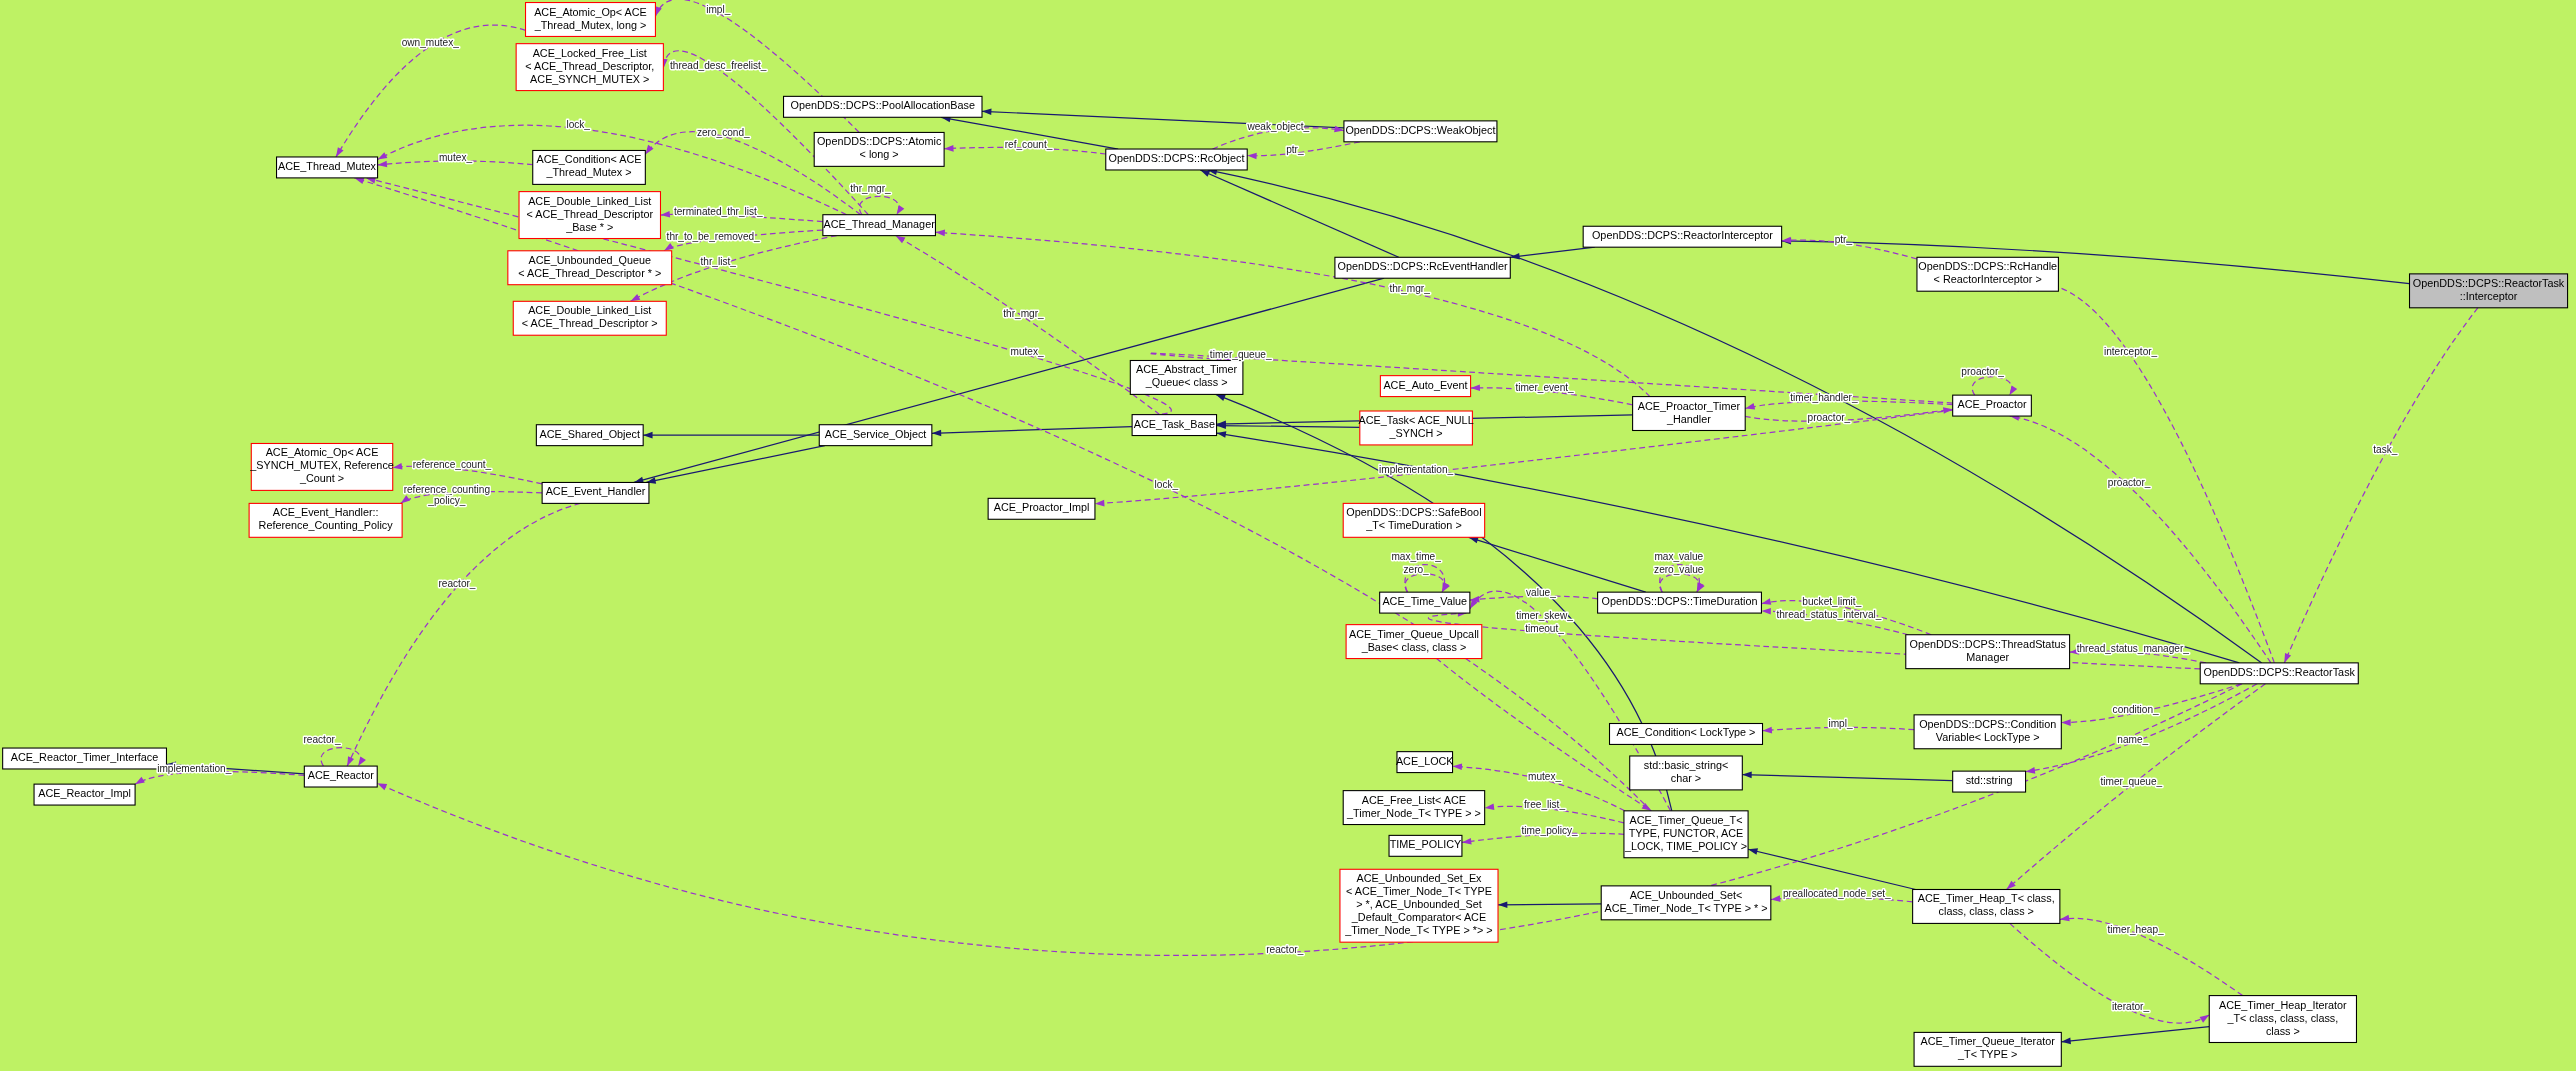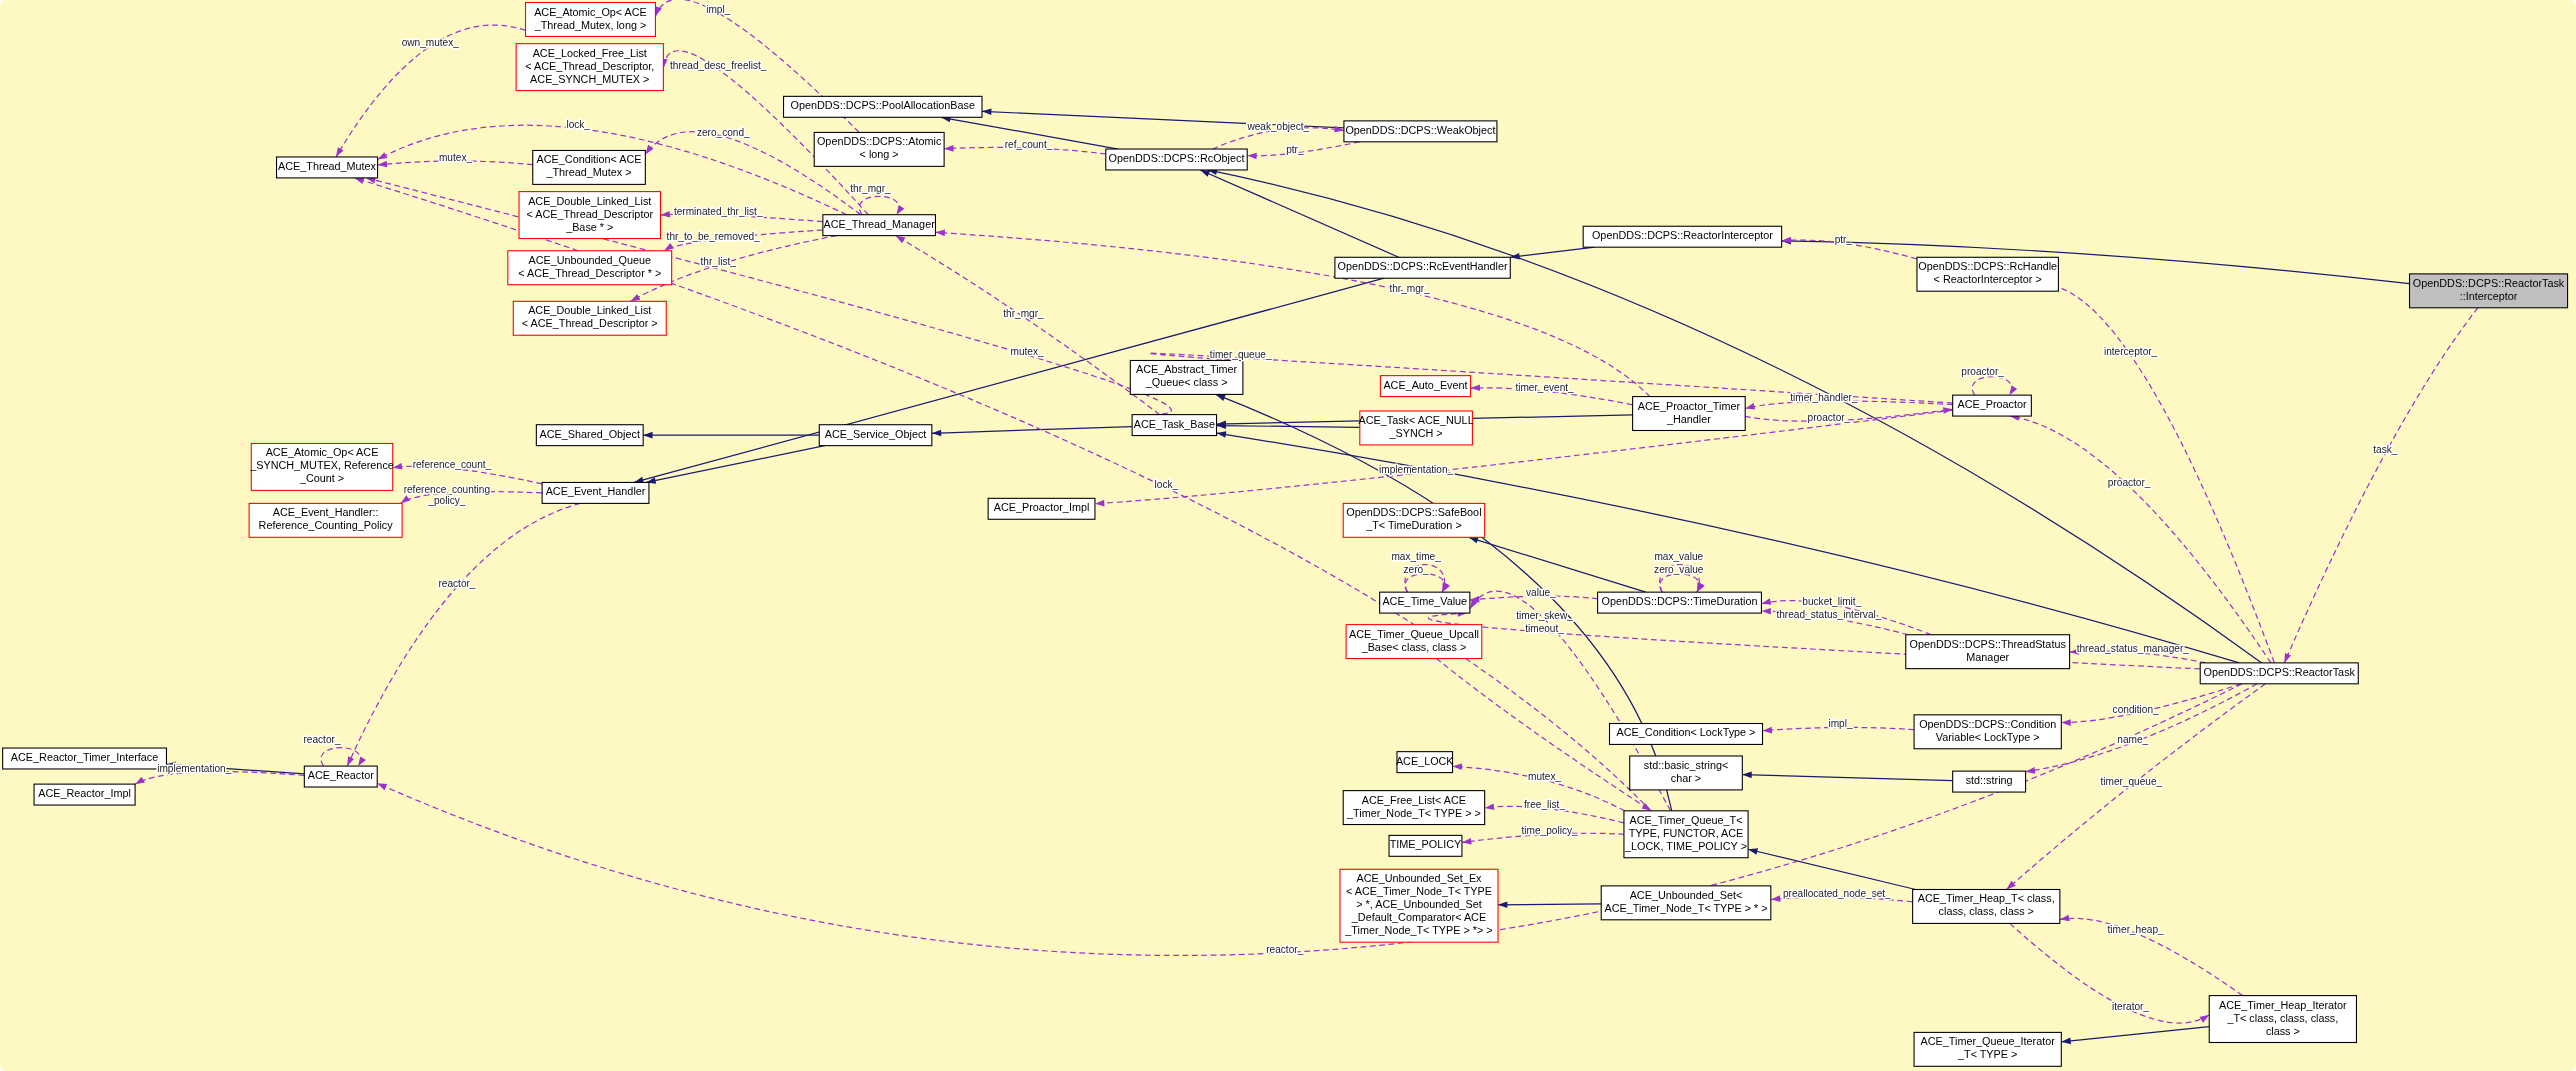--- a/index.html
+++ b/index.html
@@ -1,16 +1,16 @@
 <!DOCTYPE html>
 <html style="font-size:11.5px"><head>
 <meta charset="utf-8">
 <style>
   html, body { margin:0; padding:0; background:#ffffff; }
-  #graph-wrap { position:relative; width:2576px; height:1071px; background:#fef9c3; overflow:hidden;border-radius:6px; }
+  #graph-wrap { position:relative; width:2576px; height:1071px; background:#bef264; overflow:hidden; }
   svg { display:block; }
   .node-text  { font-family:"Liberation Sans", sans-serif; font-size:15px; fill:#000000; }
   .edge-label { font-family:"Liberation Sans", sans-serif; font-size:14px; fill:#1c1c1c;
                 paint-order:stroke; stroke:#ffffff; stroke-width:4px; stroke-linejoin:round; }
 </style>
 </head>
 <body>
 
 <div id="graph-wrap">
   <svg width="2576" height="1071" viewBox="0 0 3569 1484" xmlns="http://www.w3.org/2000/svg">

